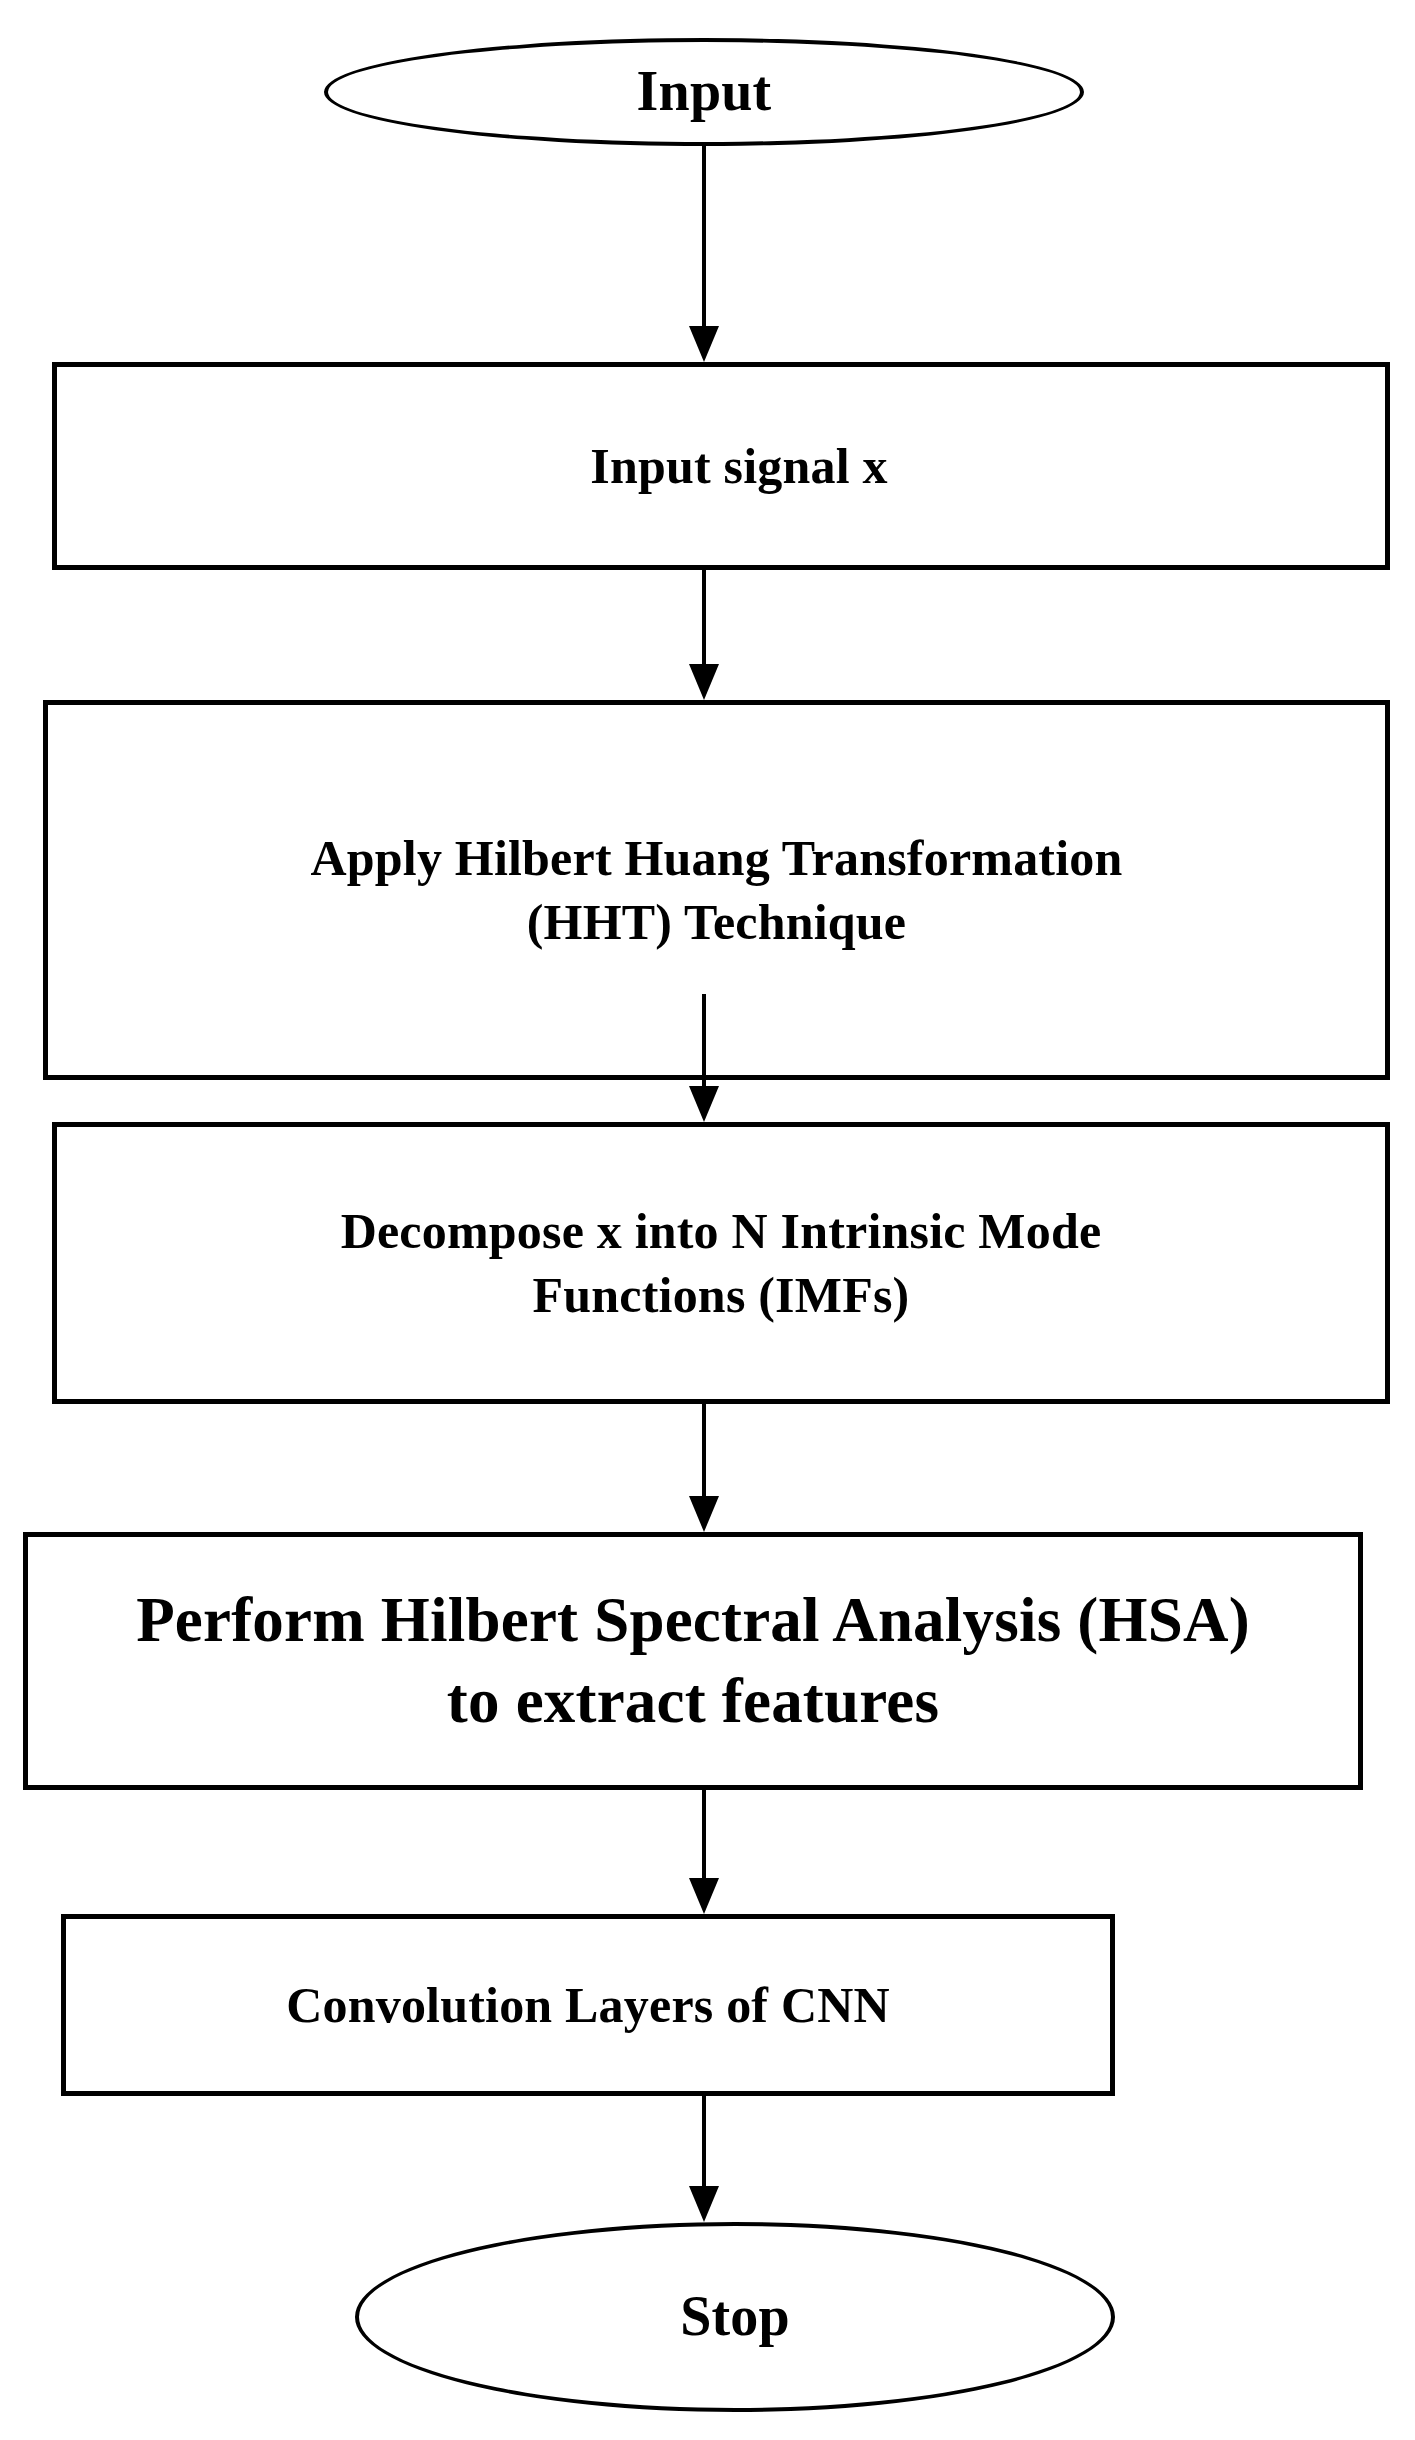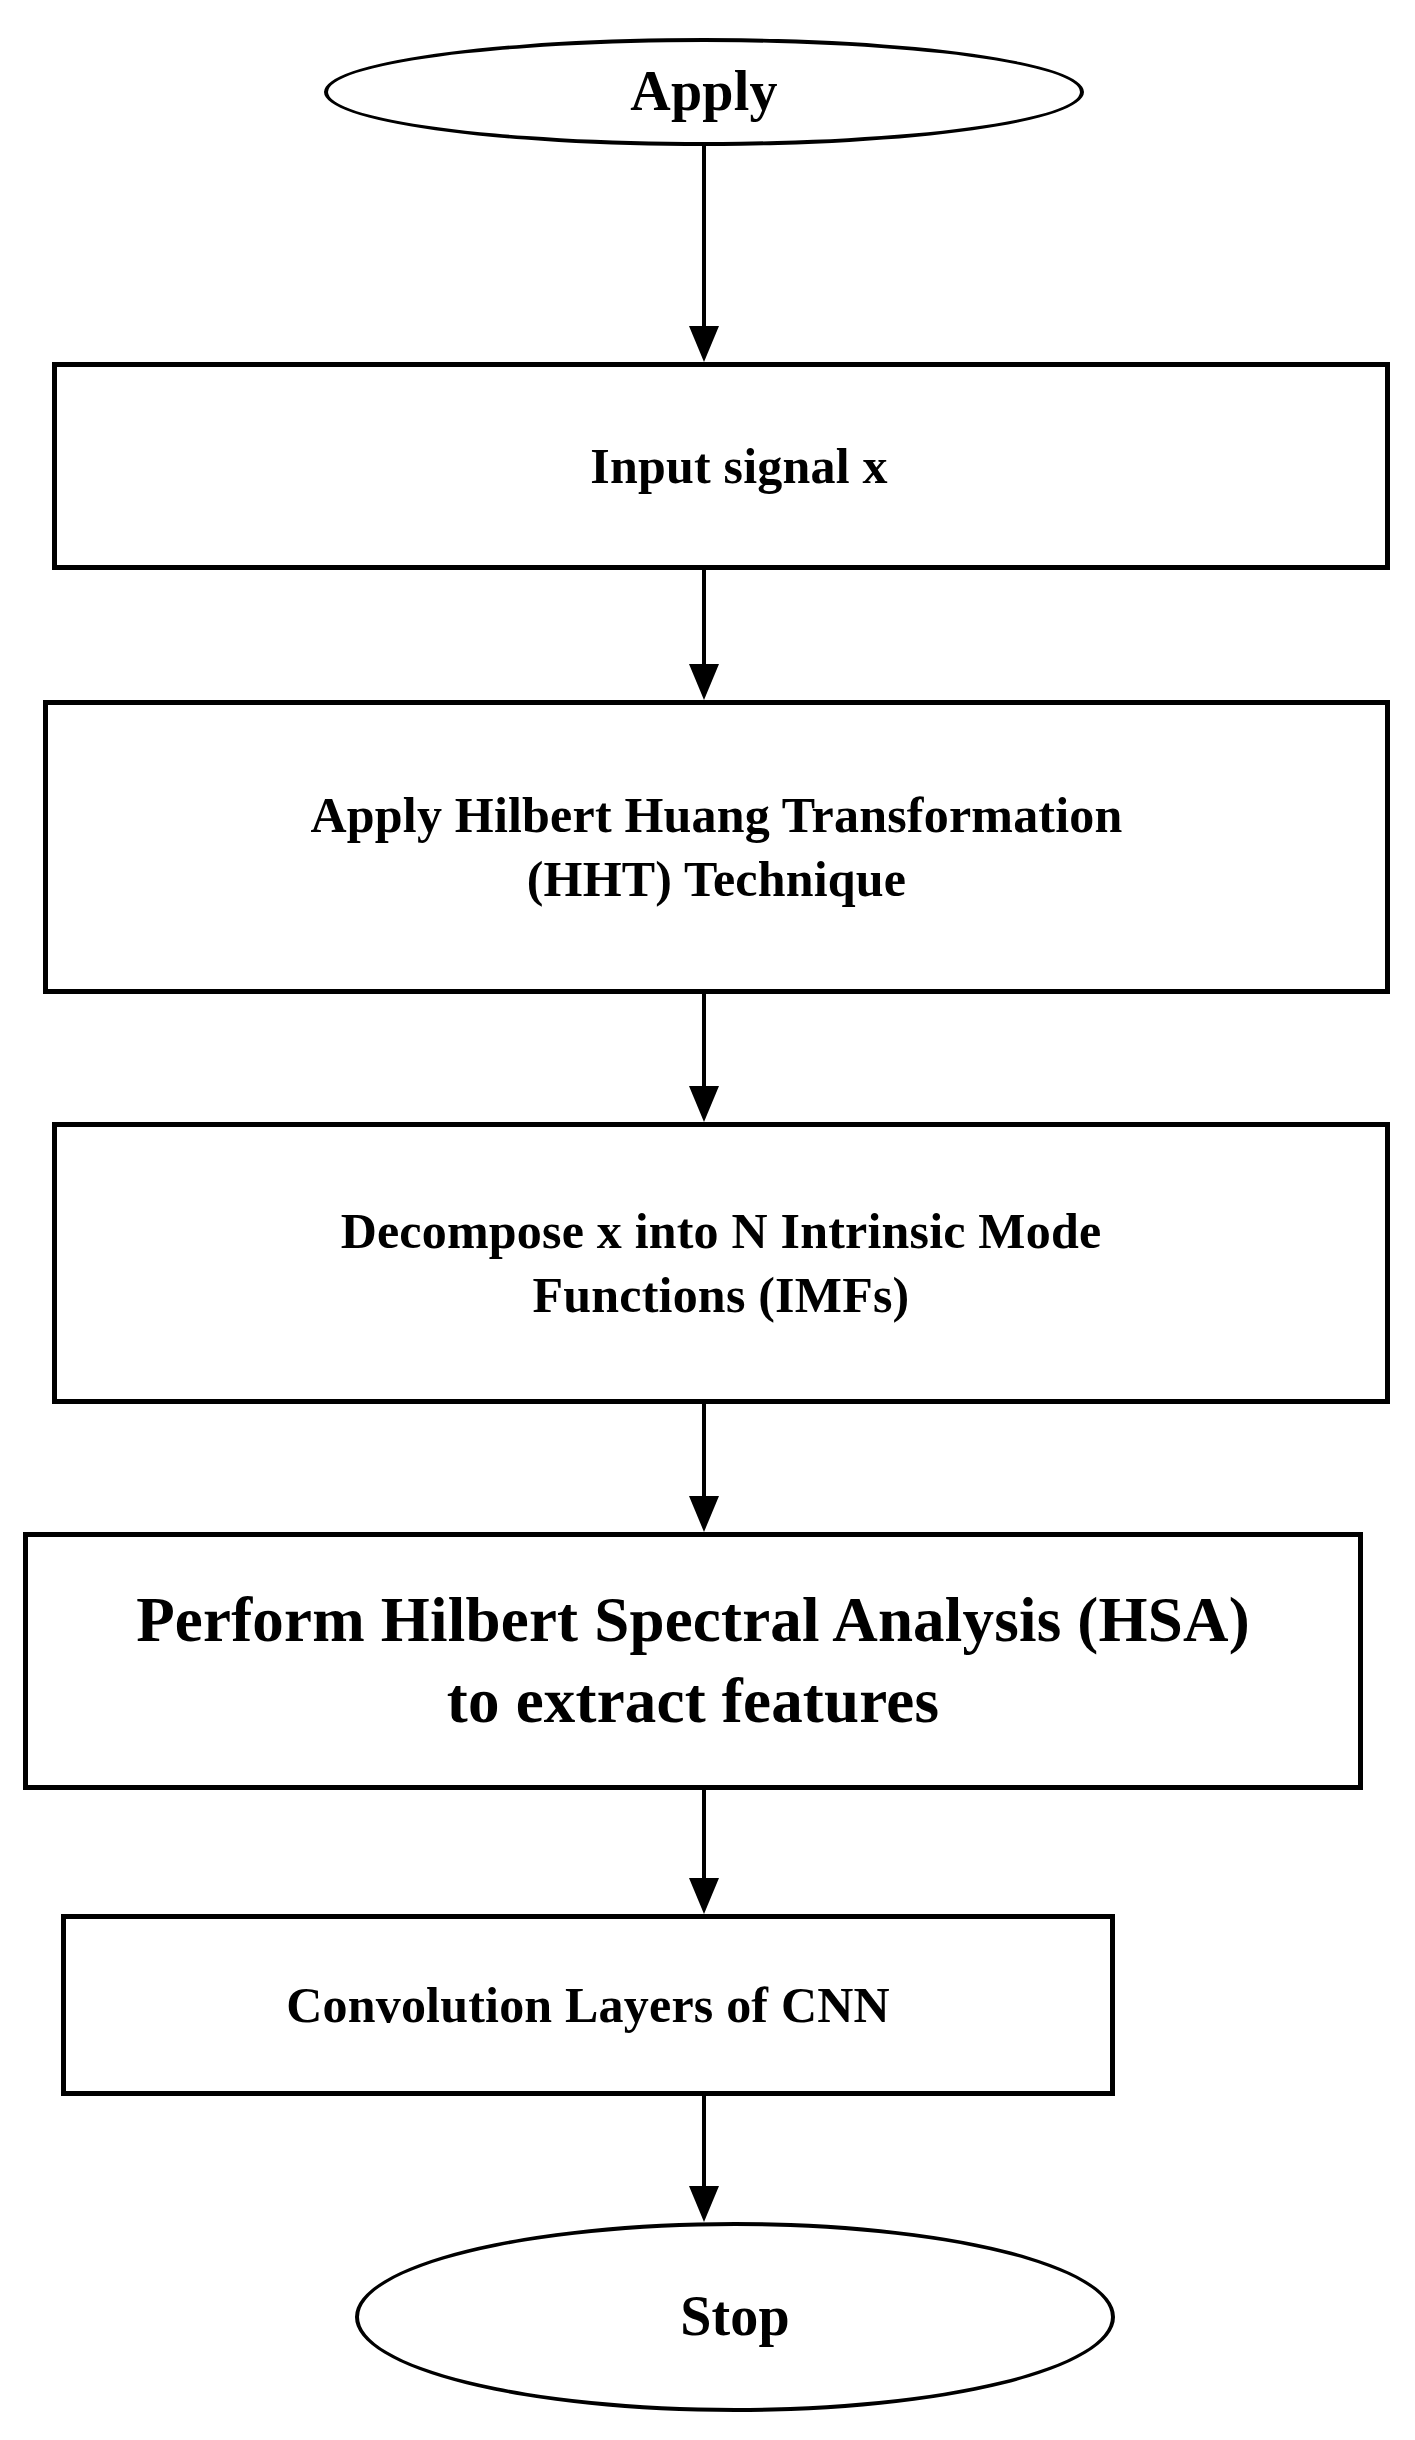--- a/index.html
+++ b/index.html
@@ -41,21 +41,21 @@
     color: #000000;
   }
 
   
   #node-start   { left: 324px; top: 38px;   width: 760px; height: 108px; }
   #node-start .node-label   { font-size: 56px; }
 
   #node-input   { left: 52px;  top: 362px;  width: 1338px; height: 208px; padding-left: 36px; }
   #node-input .node-label   { font-size: 50px; }
 
-  #node-hht     { left: 43px;  top: 700px;  width: 1347px; height: 294px; }
+  #node-hht     { left: 43px;  top: 700px;  width: 1347px; height: 380px; }
   #node-hht .node-label     { font-size: 50px; }
 
   #node-imf     { left: 52px;  top: 1122px; width: 1338px; height: 282px; }
   #node-imf .node-label     { font-size: 50px; }
 
   #node-hsa     { left: 23px;  top: 1532px; width: 1340px; height: 258px; }
   #node-hsa .node-label     { font-size: 63px; }
 
   #node-cnn     { left: 61px;  top: 1914px; width: 1054px; height: 182px; }
   #node-cnn .node-label     { font-size: 50px; }
@@ -109,21 +109,21 @@
   #conn-6 { top: 2096px; height: 126px; }
   #conn-6 .shaft { height: 94px; }
   #conn-6 .head  { top: 90px; }
 </style>
 </head>
 <body>
 
 <div id="page">
 
   <div class="node terminator" id="node-start">
-    <span class="node-label">Apply</span>
+    <span class="node-label">Input</span>
   </div>
 
   <div class="connector" id="conn-1">
     <div class="shaft"></div>
     <div class="head"></div>
   </div>
 
   <div class="node process" id="node-input">
     <span class="node-label">Input signal x</span>
   </div>

